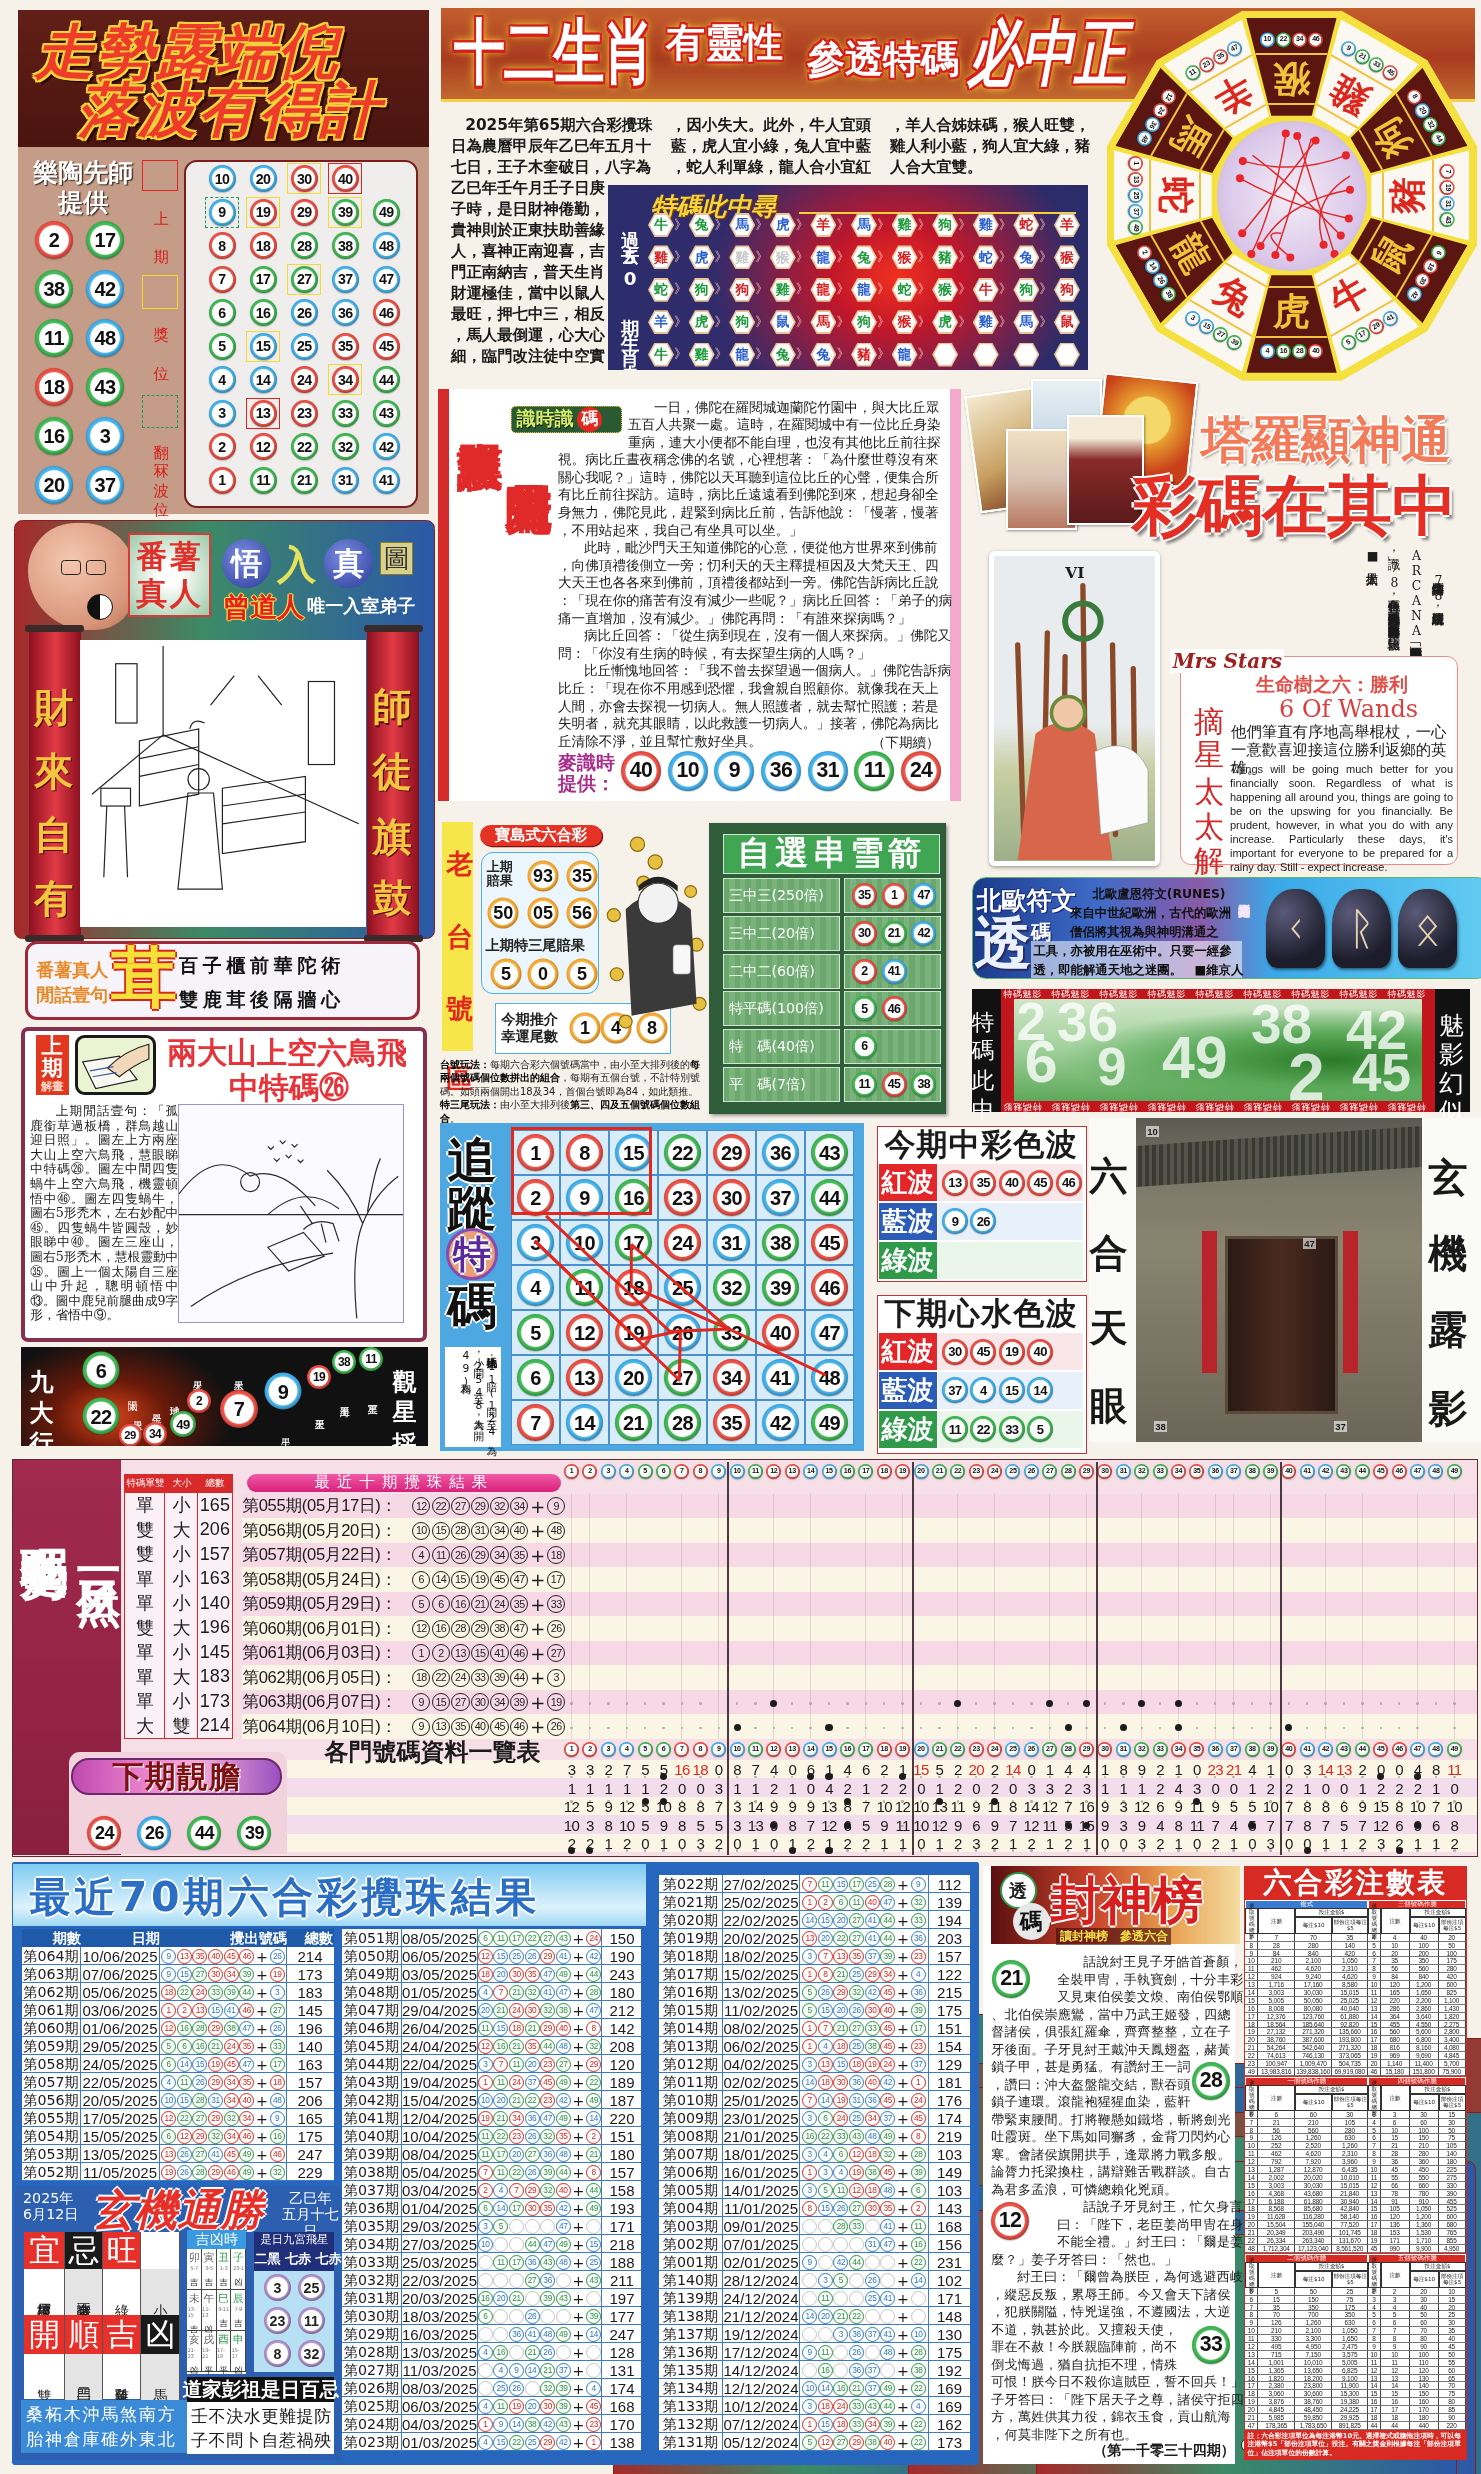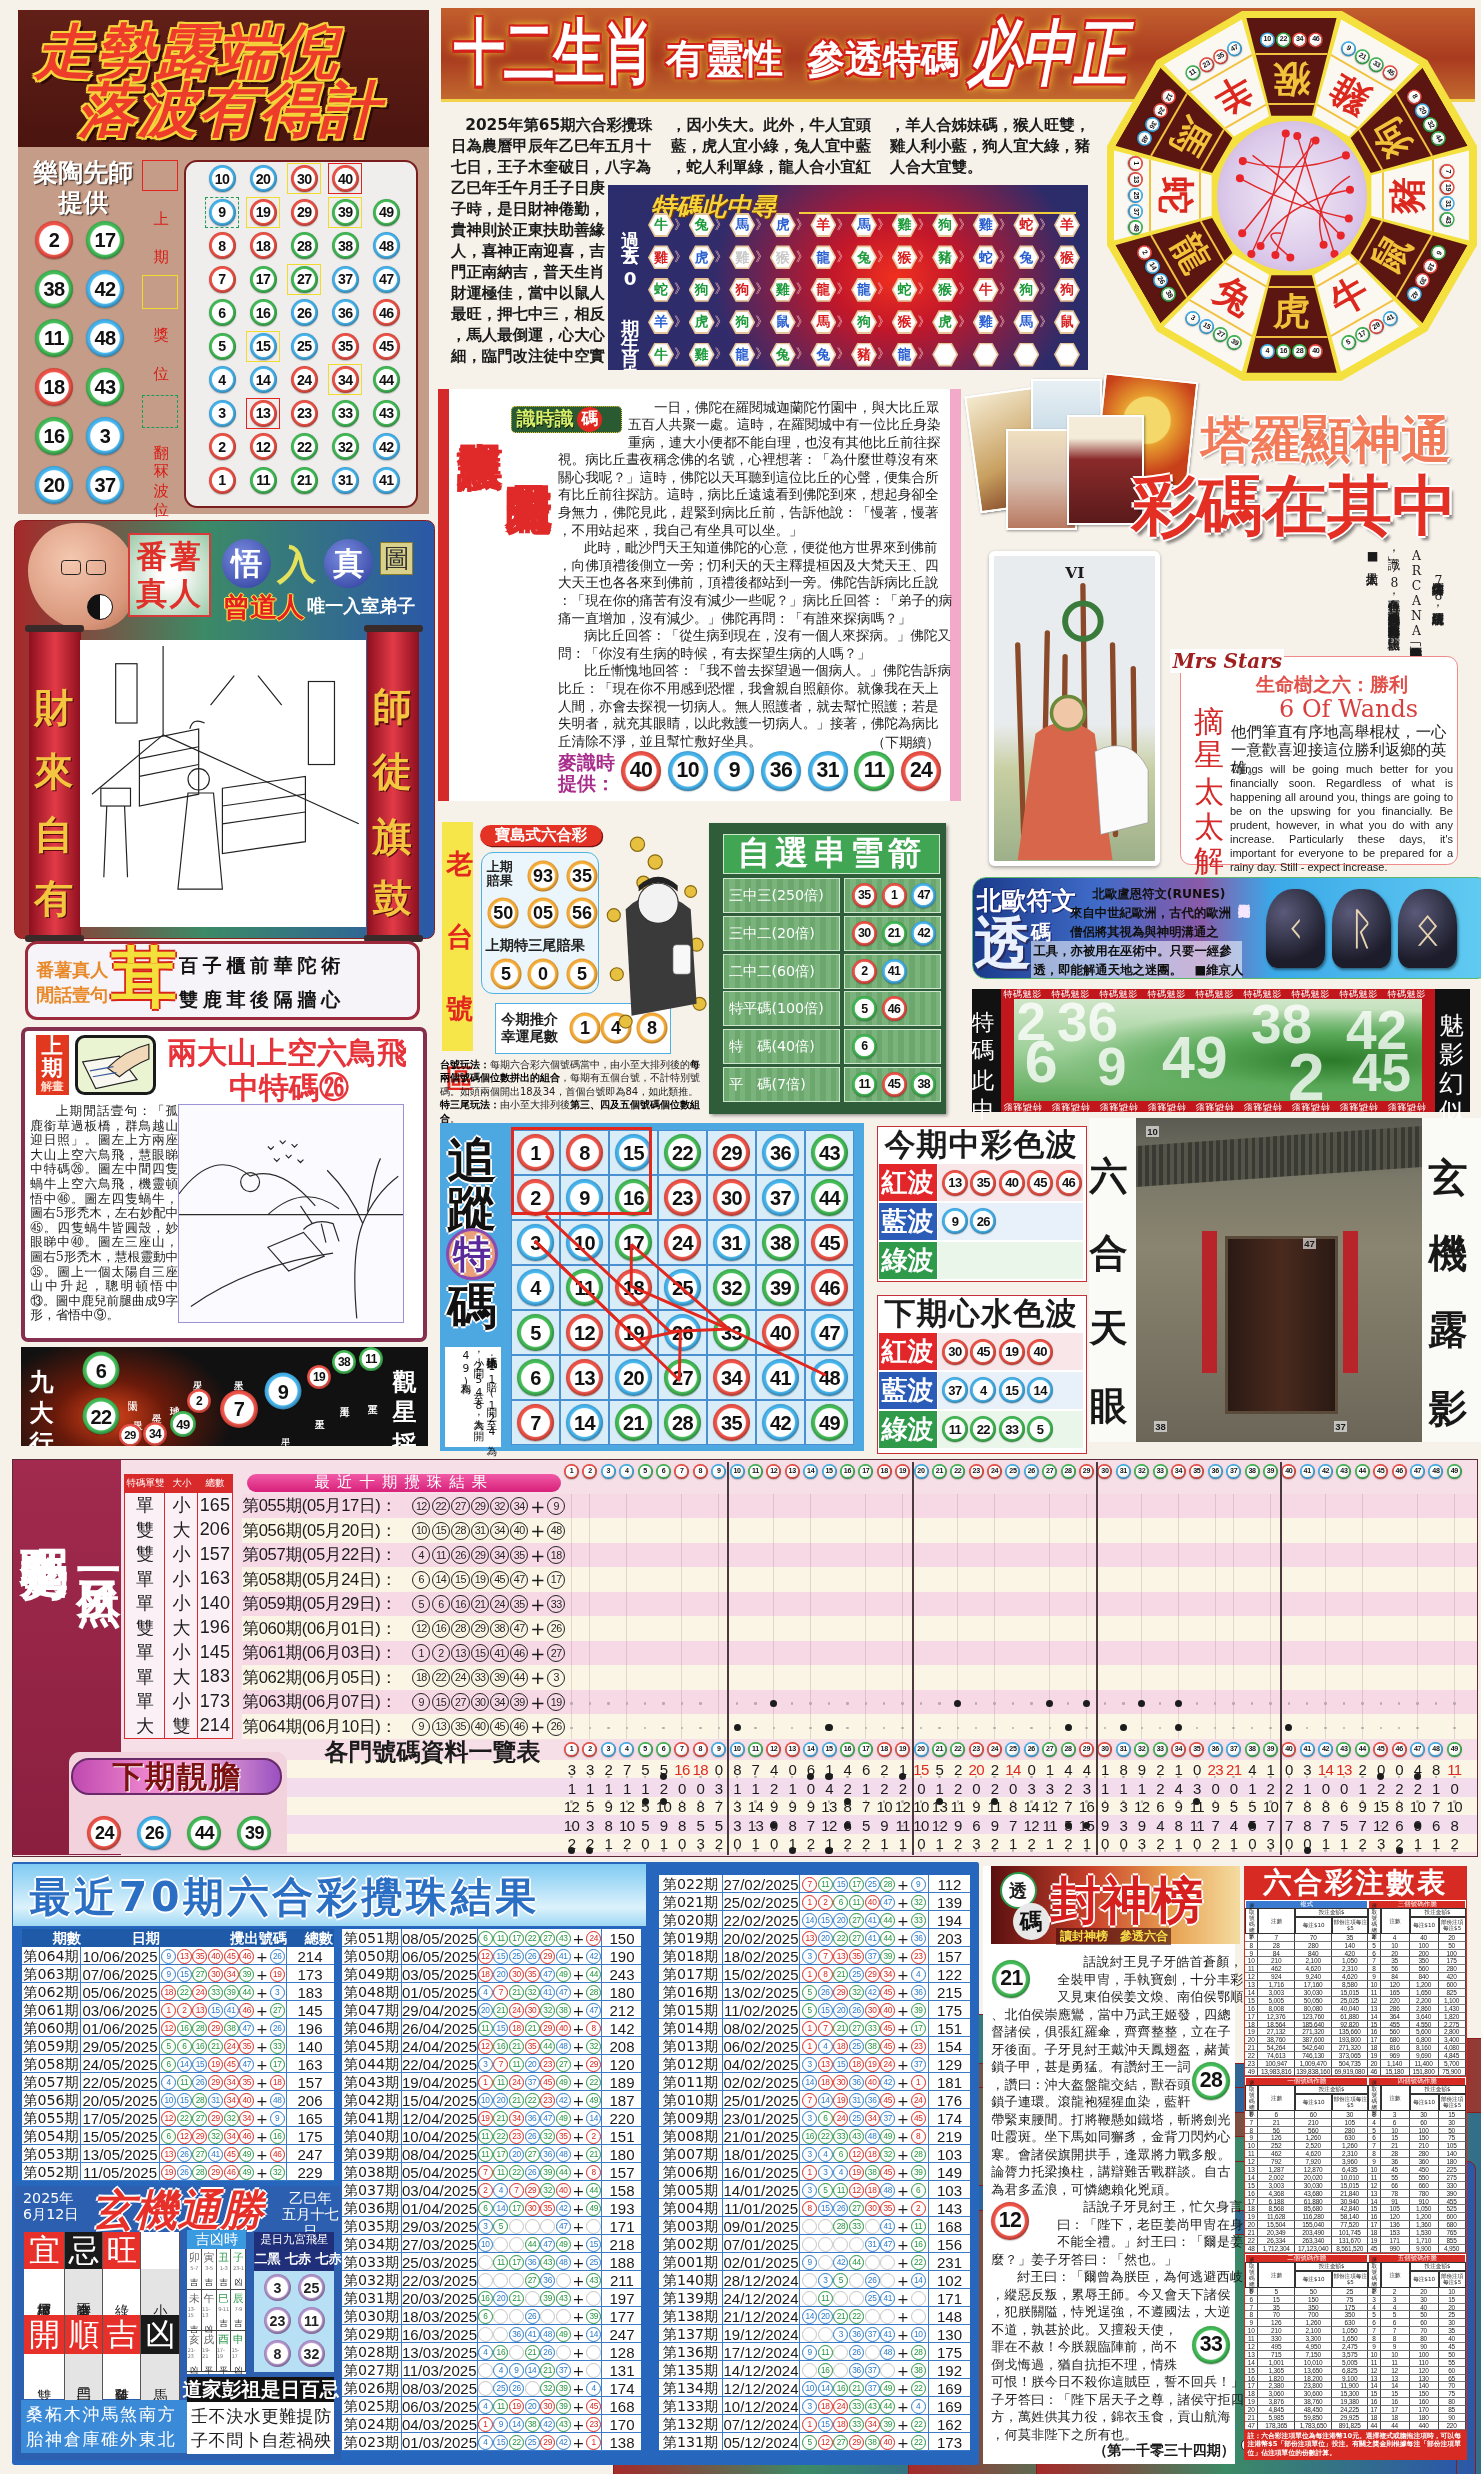--- a/index.html
+++ b/index.html
@@ -40,21 +40,21 @@
 .tp-c .ball{width:27px;height:27px;font-size:14.2px}
 .tp-c.m-yellow{border-color:#f1dc2c}
 .tp-c.m-red{border-color:#e2231f}
 .tp-c.m-green{border:1.8px dashed #1d9b5a}
 .tp-c.m-empty .ball{visibility:hidden}
 
 
 .zt-band{left:441px;top:8.3px;width:1034px;height:94px;background:linear-gradient(180deg,#c35f2e 0%,#a93b1f 55%,#c2692f 100%);border-bottom:3px solid #f2d24a}
 .zt-t{position:absolute;color:#fff;font-weight:900;white-space:nowrap;line-height:1;text-shadow:1.8px 0 #d4201a,-1.8px 0 #d4201a,0 1.8px #d4201a,0 -1.8px #d4201a,1.8px 1.8px #d4201a,-1.8px -1.8px #d4201a,1.8px -1.8px #d4201a,-1.8px 1.8px #d4201a,0 0 6px #ffd93a,0 0 9.5px #ffd93a}
 .zt-big1{left:13px;top:8.3px;font-size:51px;transform:scaleY(1.38);transform-origin:top left;letter-spacing:-1.2px}
-.zt-mid1{left:225px;top:31px;font-size:39px}
+.zt-mid1{left:225px;top:15px;font-size:39px}
 .zt-mid2{left:366px;top:32px;font-size:38px}
 .zt-big2{left:527px;top:8.3px;font-size:53px;font-style:italic;transform:scaleY(1.35);transform-origin:top left}
 .za{font-size:15.4px;line-height:21px;font-weight:700;color:#1a1a1a;white-space:nowrap}
 .za-c1{left:451px;top:115px}
 .za-c1 div:first-child{padding-left:14.2px}
 .za-c2{left:671px;top:115px}
 .za-c3{left:890px;top:115px}
 
 
 .ztr{left:608px;top:185px;width:480px;height:185px;overflow:hidden;background:radial-gradient(ellipse 38% 80% at 60% 50%,#f0301f 0%,#c2172a 35%,rgba(60,36,104,0) 100%),linear-gradient(90deg,#2b2d6c,#3a2a6a 50%,#2a2c6a)}

